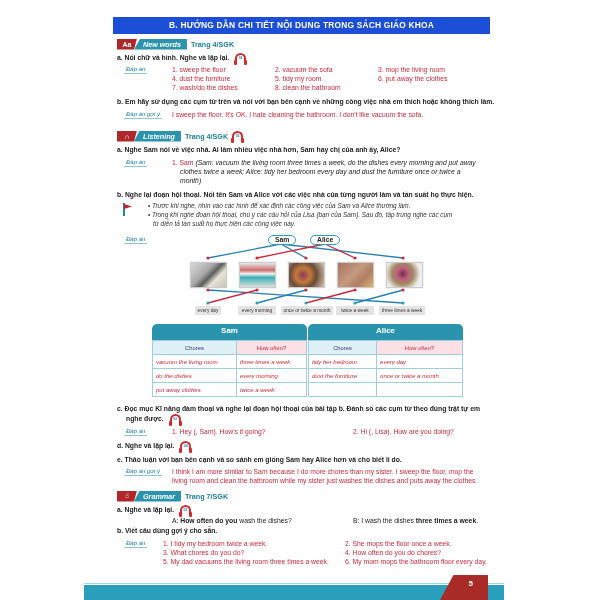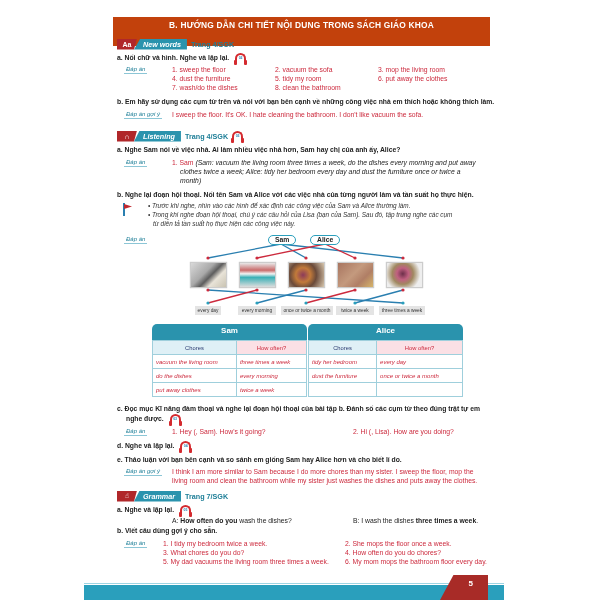--- a/index.html
+++ b/index.html
@@ -1,19 +1,19 @@
 <!DOCTYPE html>
 <html><head>
 <meta charset="utf-8">
 <style>
   * { box-sizing: border-box; margin: 0; padding: 0; }
   html, body { width: 600px; height: 600px; background: #fff; overflow: hidden; }
   body { position: relative; font-family: "Liberation Sans", "DejaVu Sans", sans-serif; color: #222; font-size: 7px; }
   .page { position: absolute; left: 0; top: 0; width: 600px; height: 600px; }
-  .banner { position: absolute; left: 113px; top: 17px; width: 377px; height: 29px; background: #c2410c; color: #fff; font-weight: bold; font-size: 8.4px; text-align: center; line-height: 17px; letter-spacing: 0.2px; }
+  .banner { position: absolute; left: 113px; top: 17px; width: 377px; height: 17px; background: #1d4ed8; color: #fff; font-weight: bold; font-size: 8.4px; text-align: center; line-height: 17px; letter-spacing: 0.2px; }
   .sec-head { position: absolute; left: 117px; height: 12px; display: flex; align-items: center; justify-content: space-between; }
   .sec-ico { width: 20px; height: 11px; background: #b0272a; color: #fff; font-size: 7px; font-weight: bold; display: flex; align-items: center; justify-content: center; clip-path: polygon(0 0, 100% 0, 85% 100%, 0 100%); }
   .sec-tag { height: 11px; background: #2a93ad; color: #fff; font-size: 7.2px; font-weight: bold; padding: 0 6px 0 9px; line-height: 11px; margin-left: -3px; clip-path: polygon(12% 0, 100% 0, 100% 100%, 0 100%); font-style: italic; }
   .sec-page { color: #1d7e97; font-size: 7.2px; font-weight: bold; margin-left: 4px; }
   .audio { display: inline-block; width: 11px; height: 10px; border: 2px solid #d42a2f; border-bottom: none; border-radius: 6px 6px 0 0; position: relative; margin-left: 4px; vertical-align: middle; }
   .audio::before, .audio::after { content: ""; position: absolute; bottom: -2px; width: 3px; height: 5px; background: #d42a2f; border-radius: 1px; }
   .audio::before { left: -3px; } .audio::after { right: -3px; }
   .audio span { position: absolute; left: 0; top: 2px; width: 7px; font-size: 3.5px; color: #2a7fb0; text-align: center; font-weight: bold; line-height: 3.5px; }
   .q { position: absolute; left: 117px; font-size: 6.8px; font-weight: bold; color: #222; white-space: nowrap; }
   .ans-tag { position: absolute; left: 124px; font-size: 6px; font-style: italic; color: #1d7e97; border-bottom: 1.5px solid #8cc6d6; padding: 0 2px 1px; white-space: nowrap; }

